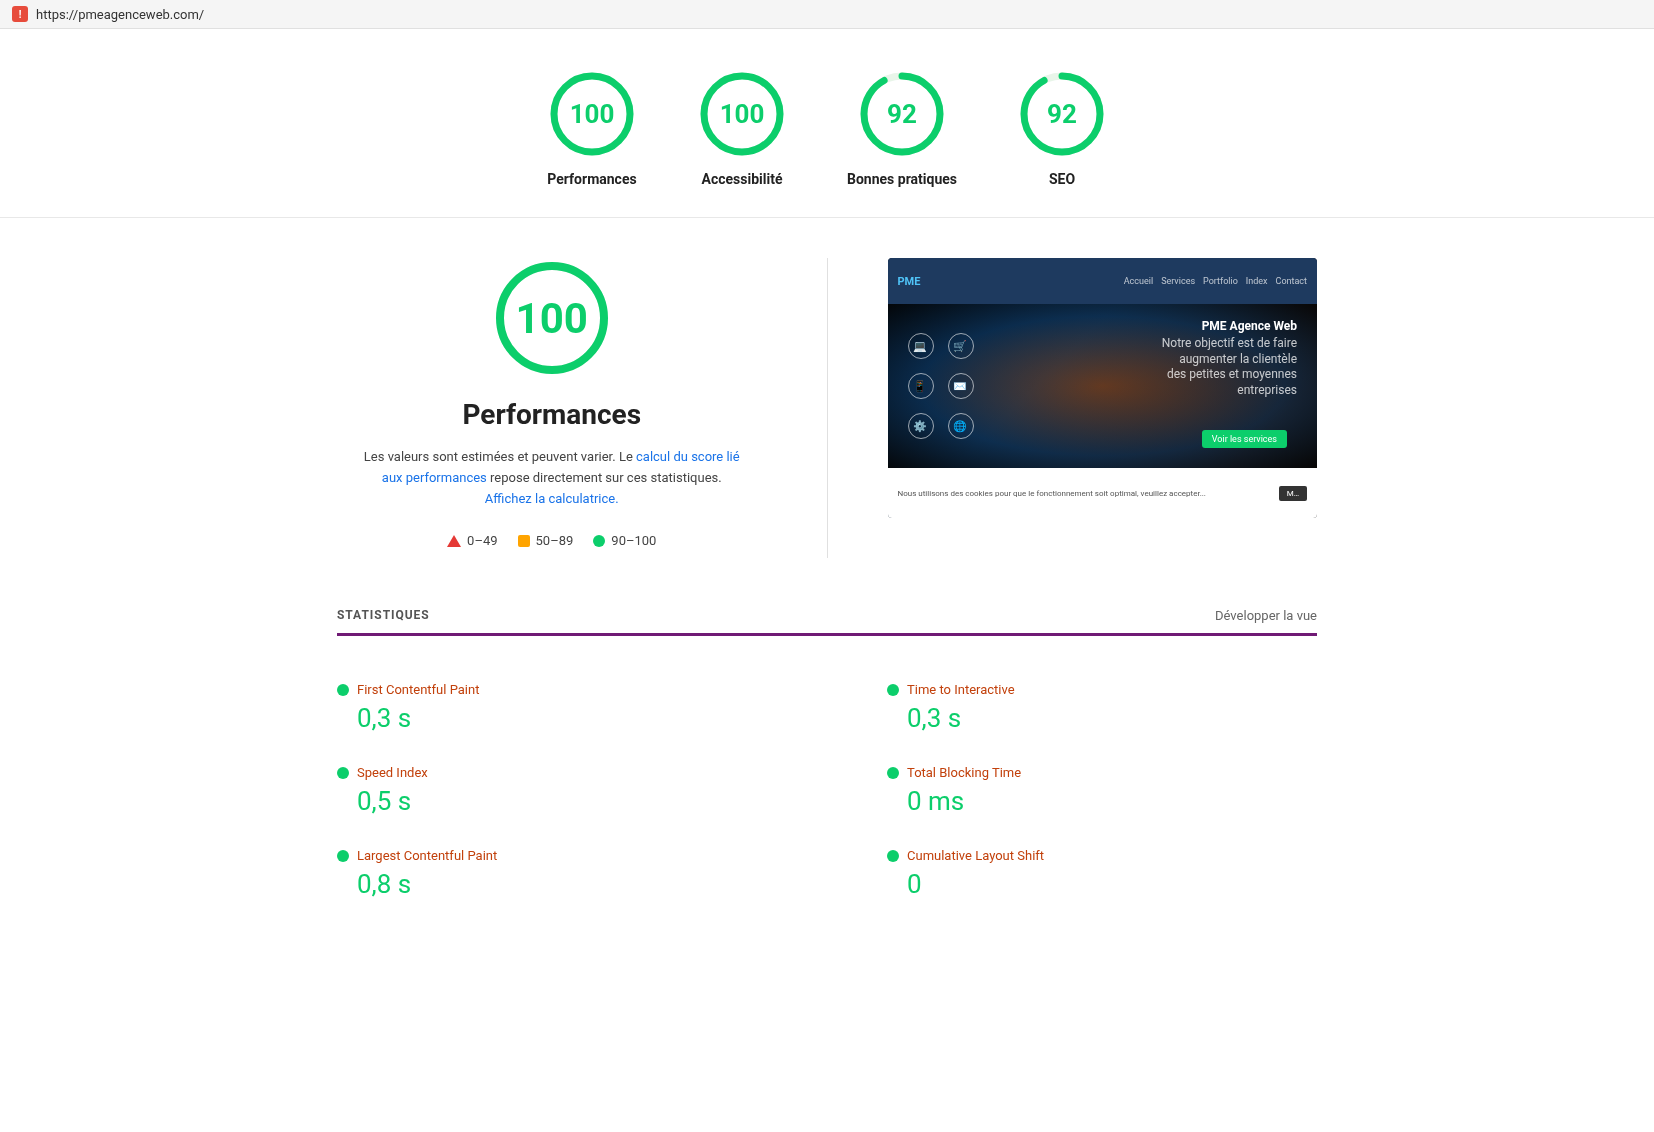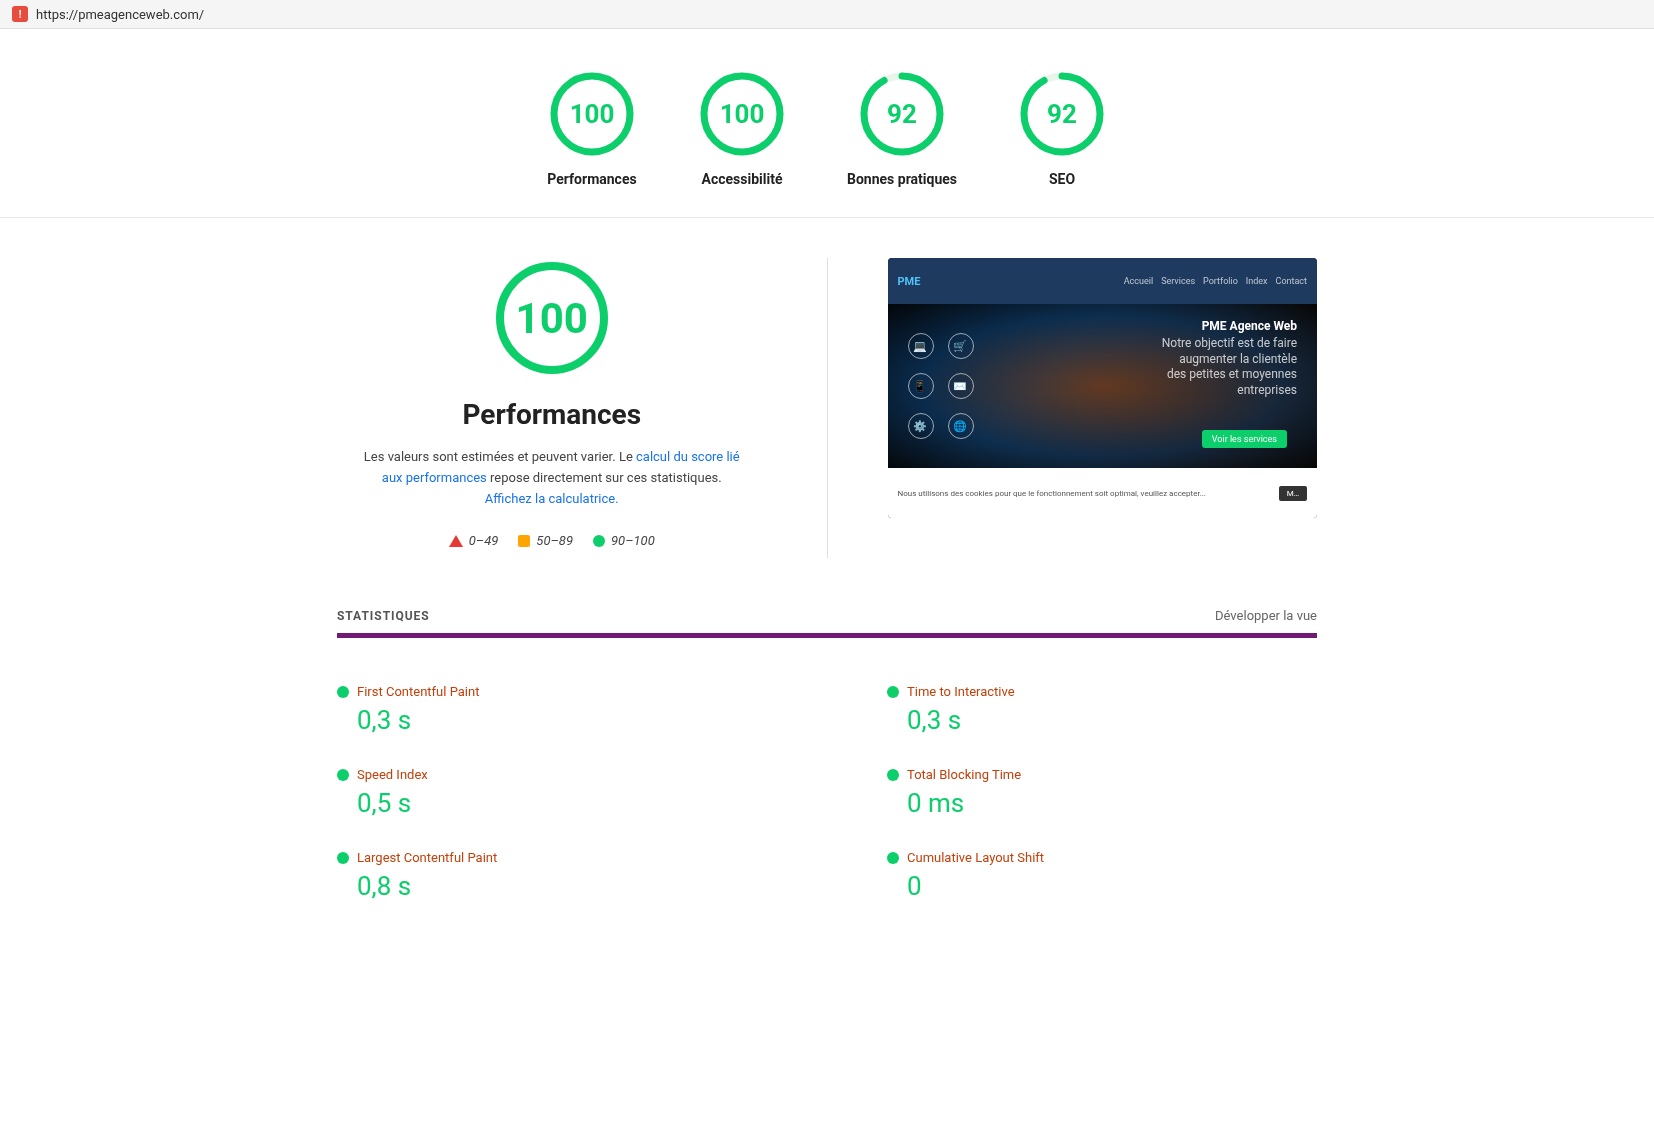--- a/index.html
+++ b/index.html
@@ -141,21 +141,20 @@
     .perf-description a {
       color: #1a73e8;
       text-decoration: none;
     }
 
     .legend {
       display: flex;
       gap: 20px;
       align-items: center;
       margin-top: 4px;
-      font-style: italic;
     }
     .legend-item {
       display: flex;
       align-items: center;
       gap: 6px;
       font-size: 13px;
       color: #444;
     }
     .legend-dot {
       width: 12px;
@@ -304,23 +303,23 @@
       white-space: nowrap;
     }
 
     
     .stats-section {
       margin-top: 50px;
     }
     .stats-header {
       display: flex;
       justify-content: space-between;
-      align-items: center;
+      align-items: flex-start;
       padding-bottom: 10px;
-      border-bottom: 5px solid #701a75;
+      border-bottom: 3px solid #701a75;
       margin-bottom: 30px;
     }
     .stats-title {
       font-size: 12px;
       font-weight: 700;
       color: #555;
       letter-spacing: 0.08em;
       text-transform: uppercase;
     }
     .stats-expand {

